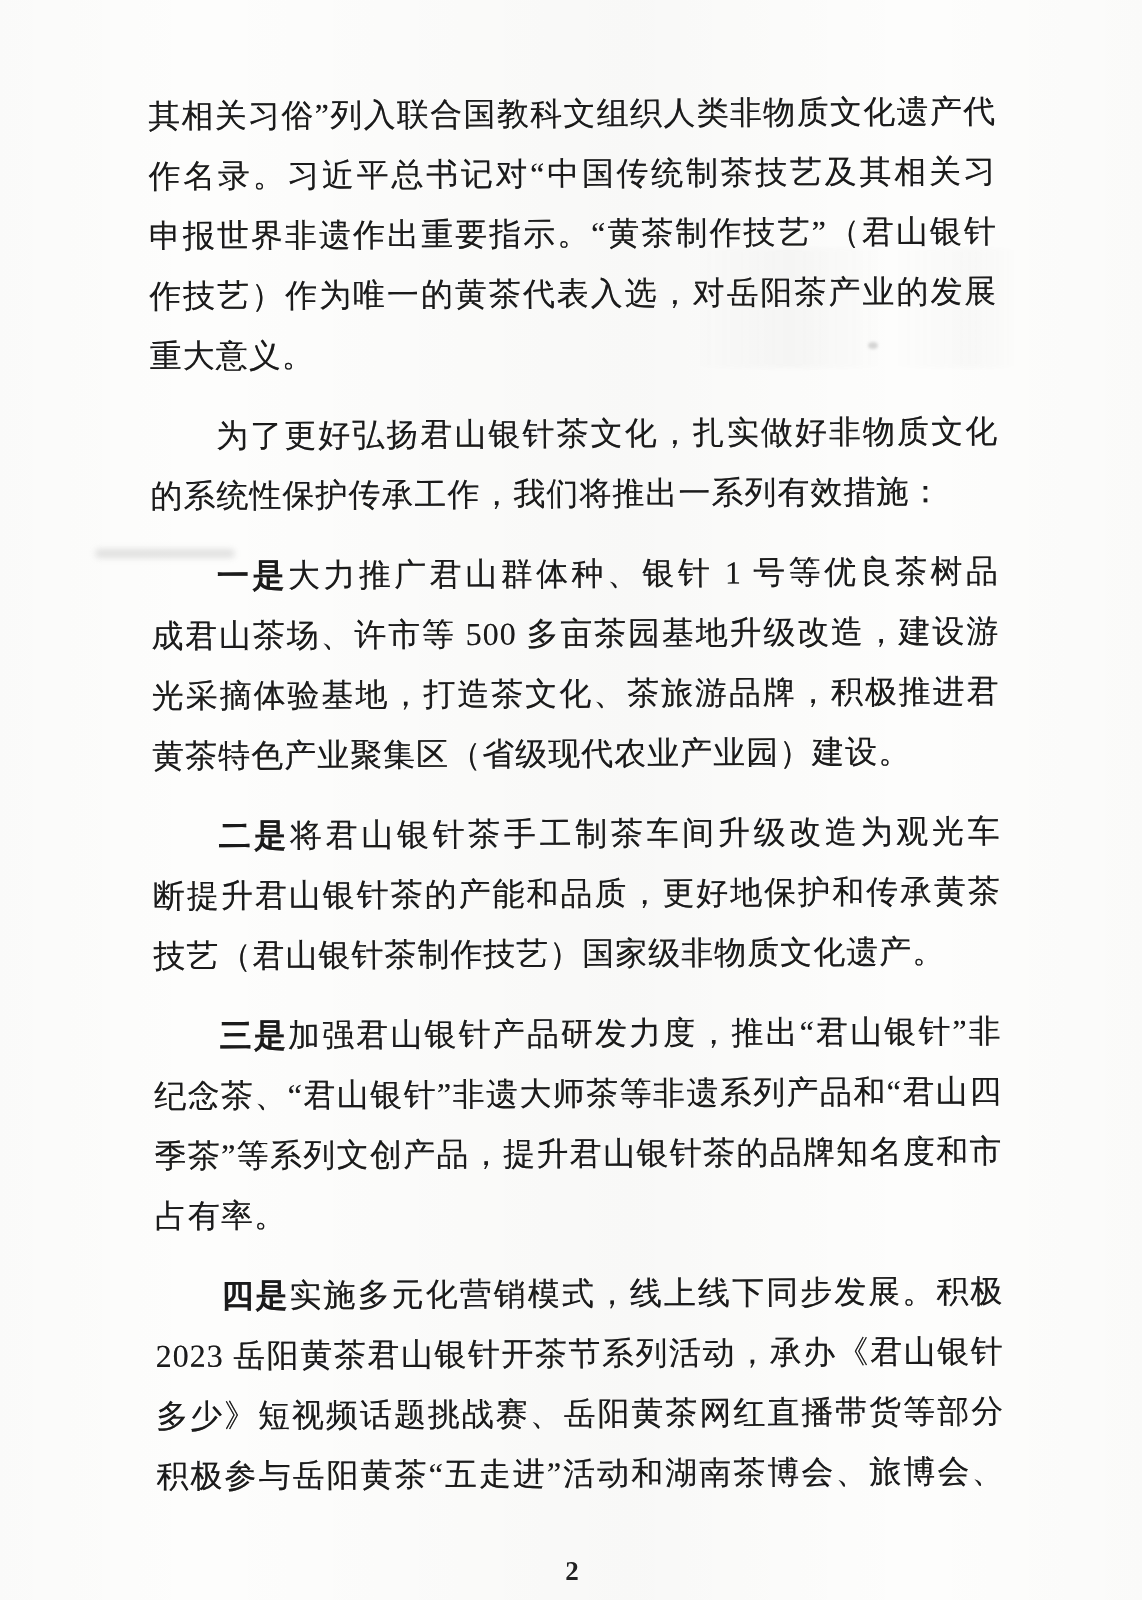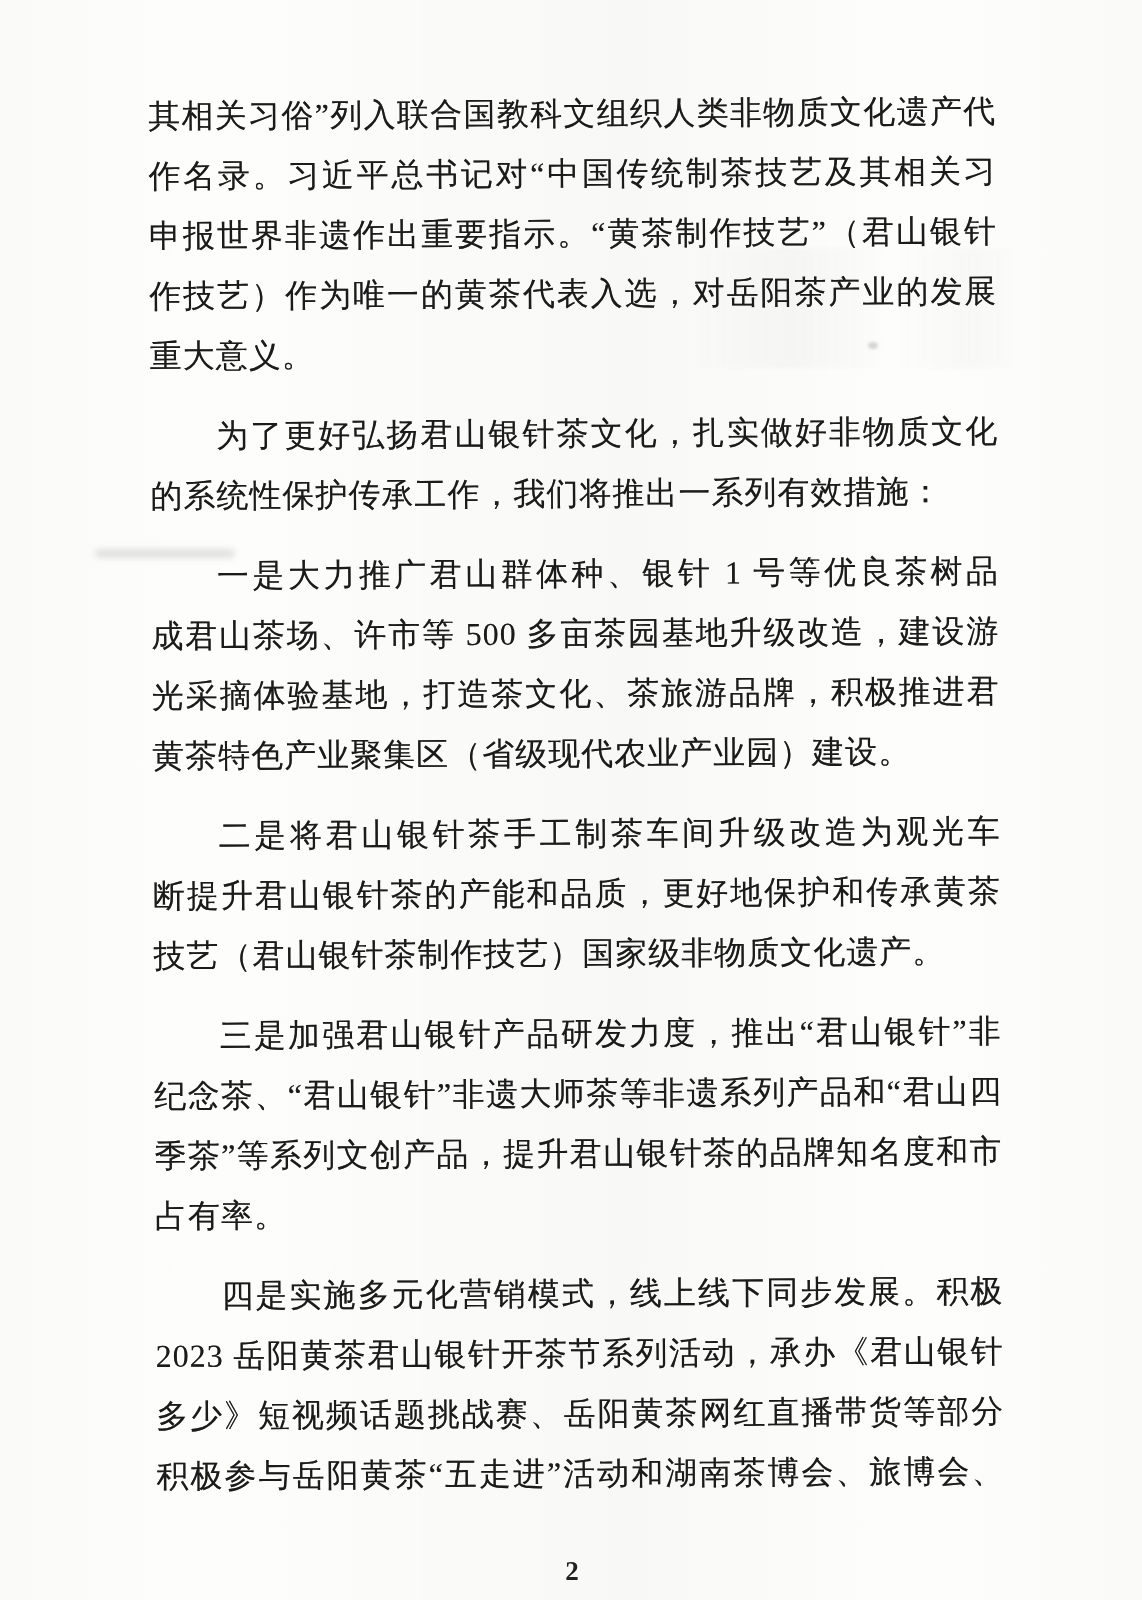--- a/index.html
+++ b/index.html
@@ -37,21 +37,21 @@
     line-height:60px;
     overflow:hidden;
     text-align:left;
   }
   .line.fill {
     text-align:justify;
     text-align-last:justify;
     text-justify:inter-character;
   }
   .line.indent { padding-left:66px; }
-  .lead { font-weight:normal; }
+  .lead { font-weight:bold; }
   .page-number {
     position:absolute;
     left:148px; top:1556px;
     width:848px;
     text-align:center;
     font-size:27px;
     color:#222;
     font-weight:bold;
     letter-spacing:0;
   }

